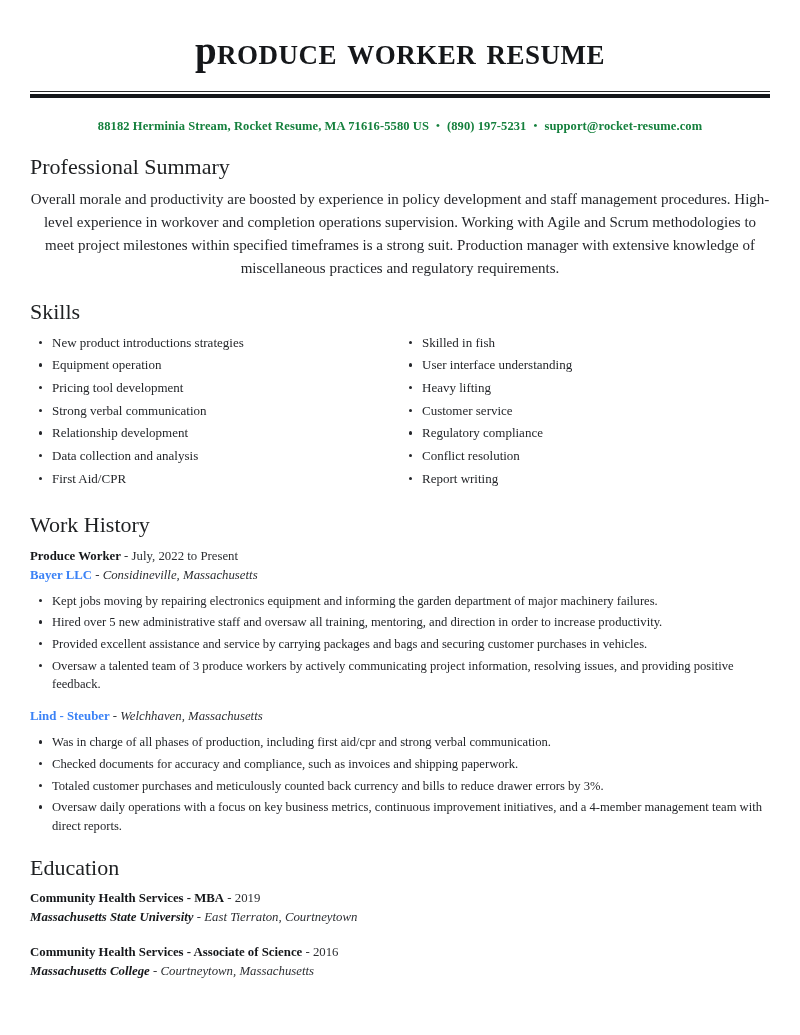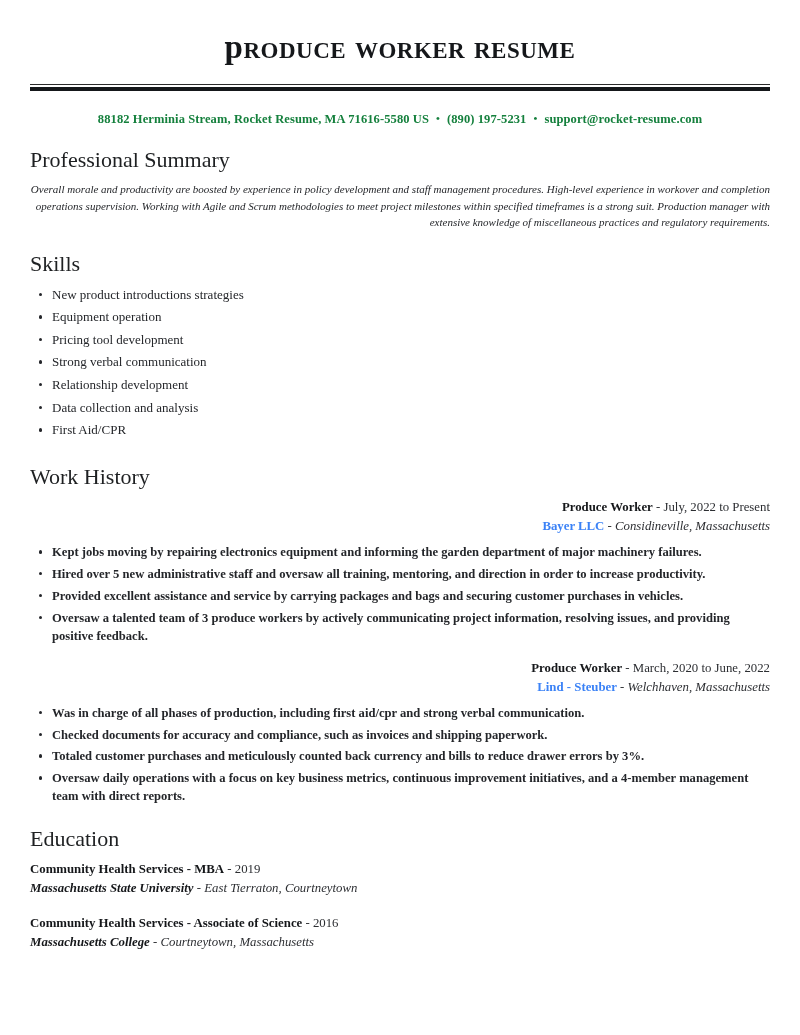--- a/index.html
+++ b/index.html
@@ -19,21 +19,21 @@
   }
   .inner {
     padding: 0 30px;
   }
 
   
   .doc-title {
     text-align: center;
     font-family: "Liberation Serif", "DejaVu Serif", serif;
     font-weight: bold;
-    font-size: 33px;
+    font-size: 39px;
     letter-spacing: 0.5px;
     color: #15171a;
     font-variant: small-caps;
     text-transform: lowercase;
     margin: 0;
     padding-top: 28px;
     line-height: 1.2;
   }
   .doc-title::first-letter { font-variant: normal; }
 
@@ -78,26 +78,25 @@
   .section-title {
     font-family: "Liberation Serif", "DejaVu Serif", serif;
     font-weight: normal;
     font-size: 22px;
     color: #1e2022;
     margin: 0 0 8px 0;
     line-height: 1.2;
   }
 
   .summary {
-    font-size: 11px;
+    font-size: 15px;
     line-height: 1.52;
     color: #24262a;
-    text-align: right;
-    margin: 0;
-    font-style: italic;
+    text-align: center;
+    margin: 0;
   }
 
   
   .skills-wrap {
     display: flex;
     margin-top: 2px;
   }
   .skills-col {
     width: 50%;
     box-sizing: border-box;
@@ -127,21 +126,20 @@
     border-radius: 50%;
   }
 
   
   .job { margin-bottom: 14px; }
   .job:last-child { margin-bottom: 0; }
   .job-line {
     font-size: 12.8px;
     line-height: 1.48;
     color: #24262a;
-    text-align: right;
   }
   .job-title {
     font-weight: bold;
     color: #15171a;
   }
   .job-dates { color: #2c2e32; }
   .job-company {
     font-weight: bold;
     color: #3b82f6;
   }
@@ -153,21 +151,20 @@
     margin: 7px 0 0 0;
     padding: 0;
   }
   ul.job-bullets li {
     position: relative;
     padding-left: 22px;
     font-size: 12.6px;
     line-height: 1.45;
     color: #24262a;
     margin-bottom: 3.5px;
-    font-weight: bold;
   }
   ul.job-bullets li::before {
     content: "";
     position: absolute;
     left: 9px;
     top: 7px;
     width: 3.4px;
     height: 3.4px;
     background: #24262a;
     border-radius: 50%;
@@ -223,38 +220,48 @@
           <ul class="bullets" id="skills-left">
               <li>New product introductions strategies</li>
               <li>Equipment operation</li>
               <li>Pricing tool development</li>
               <li>Strong verbal communication</li>
               <li>Relationship development</li>
               <li>Data collection and analysis</li>
               <li>First Aid/CPR</li>
             </ul>
         </div>
+        <div class="skills-col">
+          <ul class="bullets" id="skills-right">
+              <li>Skilled in fish</li>
+              <li>User interface understanding</li>
+              <li>Heavy lifting</li>
+              <li>Customer service</li>
+              <li>Regulatory compliance</li>
+              <li>Conflict resolution</li>
+              <li>Report writing</li>
+            </ul>
+        </div>
       </div>
     </div>
 
     <div class="section">
       <h2 class="section-title">Work History</h2>
       <div id="jobs">
           <div class="job">
             <div class="job-line"><span class="job-title">Produce Worker</span><span class="dash"> - </span><span class="job-dates">July, 2022 to Present</span></div>
             <div class="job-line"><span class="job-company">Bayer LLC</span><span class="dash"> - </span><span class="job-location">Considineville, Massachusetts</span></div>
             <ul class="job-bullets">
               <li>Kept jobs moving by repairing electronics equipment and informing the garden department of major machinery failures.</li>
               <li>Hired over 5 new administrative staff and oversaw all training, mentoring, and direction in order to increase productivity.</li>
               <li>Provided excellent assistance and service by carrying packages and bags and securing customer purchases in vehicles.</li>
               <li>Oversaw a talented team of 3 produce workers by actively communicating project information, resolving issues, and providing positive feedback.</li>
             </ul>
           </div>
           <div class="job">
-            <div class="job-line"><span class="job-title">Produce Worker</span><span class="dash"> - </span><span class="job-dates">March, 2020 to June, 2022</span></div>
             <div class="job-line"><span class="job-company">Lind - Steuber</span><span class="dash"> - </span><span class="job-location">Welchhaven, Massachusetts</span></div>
             <ul class="job-bullets">
               <li>Was in charge of all phases of production, including first aid/cpr and strong verbal communication.</li>
               <li>Checked documents for accuracy and compliance, such as invoices and shipping paperwork.</li>
               <li>Totaled customer purchases and meticulously counted back currency and bills to reduce drawer errors by 3%.</li>
               <li>Oversaw daily operations with a focus on key business metrics, continuous improvement initiatives, and a 4-member management team with direct reports.</li>
             </ul>
           </div>
         </div>
     </div>

